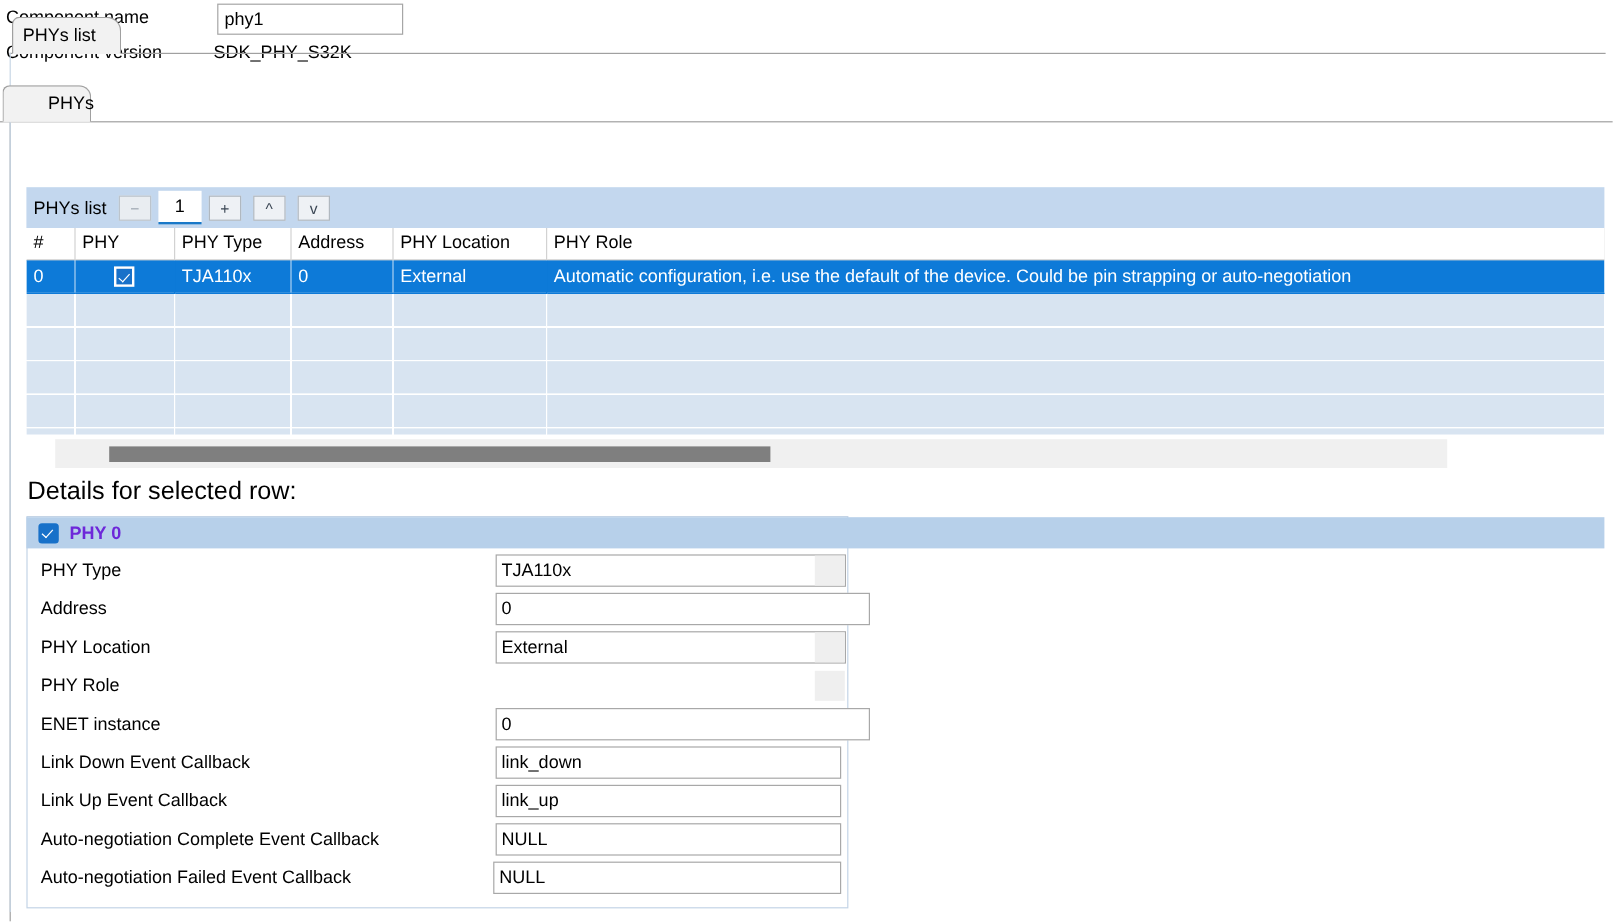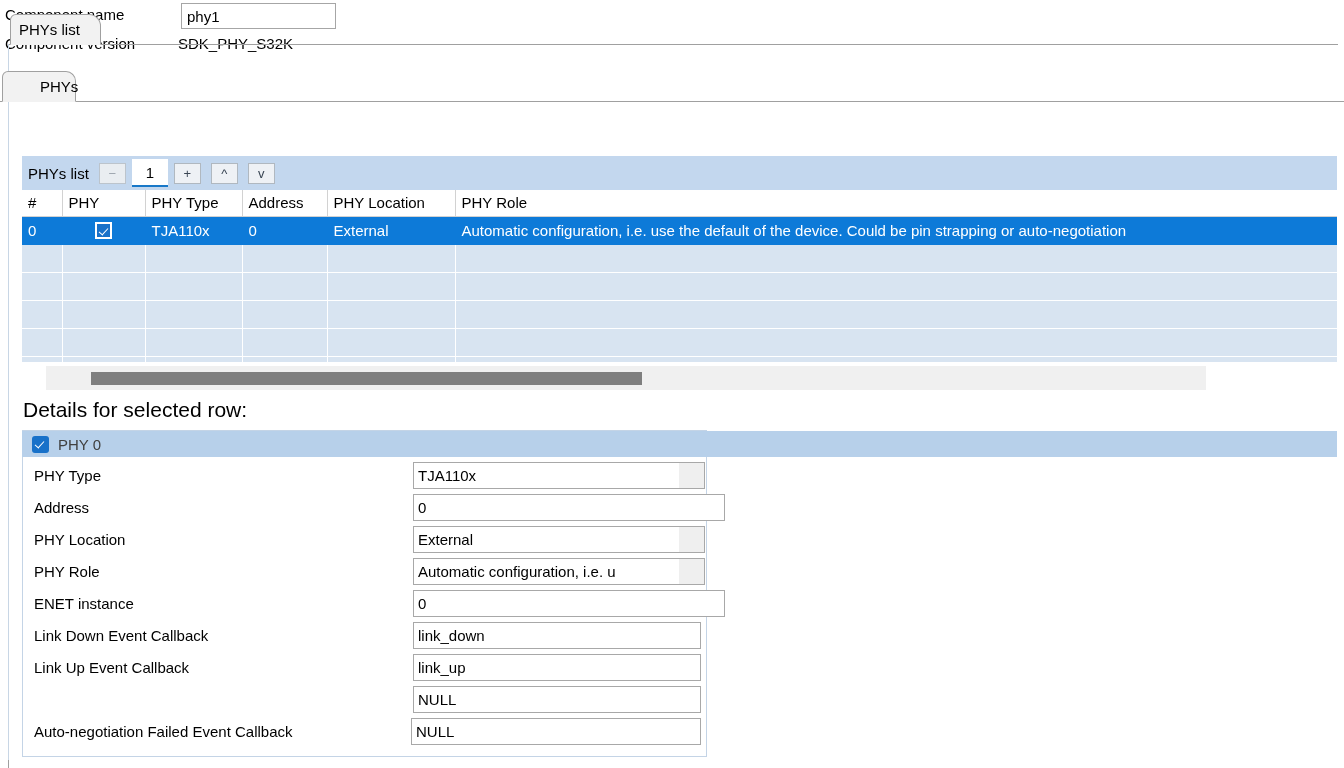--- a/index.html
+++ b/index.html
@@ -204,21 +204,21 @@
     background: #1871c9; border-radius: 3px;
     position: relative;
     box-sizing: border-box;
   }
   .hdrcheck::after {
     content: ""; position: absolute; left: 5px; top: 3px;
     width: 4px; height: 8px;
     border: solid #ffffff; border-width: 0 1.7px 1.7px 0;
     transform: rotate(42deg);
   }
-  .details-header .htxt { margin-left: 9px; font-size: 15px; color:#404040; }
+  .details-header .htxt { margin-left: 9px; font-size: 15px; color:#6d28d9;font-weight:bold; }
 
   .form { position: absolute; left: 22px; top: 462px; width: 700px; }
   .frow { position: relative; height: 32px; }
   .flabel {
     position: absolute; left: 12px; top: 5px;
     font-size: 15px; color:#000; white-space: nowrap;
   }
   .finput {
     position: absolute; top: 0;
     height: 27px;
@@ -396,40 +396,40 @@
     </div>
 
     <div class="frow">
       <span class="flabel">PHY Location</span>
       <input class="finput combo" value="External" style="">
       <div class="combo-btn"></div>
     </div>
 
     <div class="frow">
       <span class="flabel">PHY Role</span>
-      <input class="finput combo" value="Automatic configuration, i.e. u" style="">
       <div class="combo-btn"></div>
     </div>
 
     <div class="frow">
       <span class="flabel">ENET instance</span>
       <input class="finput text-wide" value="0" style="">
     </div>
 
     <div class="frow">
       <span class="flabel">Link Down Event Callback</span>
       <input class="finput text-mid" value="link_down" style="">
     </div>
 
     <div class="frow">
       <span class="flabel">Link Up Event Callback</span>
       <input class="finput text-mid" value="link_up" style="">
     </div>
 
     <div class="frow">
+      <span class="flabel">Auto-negotiation Complete Event Callback</span>
       <input class="finput text-cb" value="NULL" style="">
     </div>
 
     <div class="frow">
       <span class="flabel">Auto-negotiation Failed Event Callback</span>
       <input class="finput text-cb2" value="NULL" style="">
     </div>
 
   </div>
 </div>

